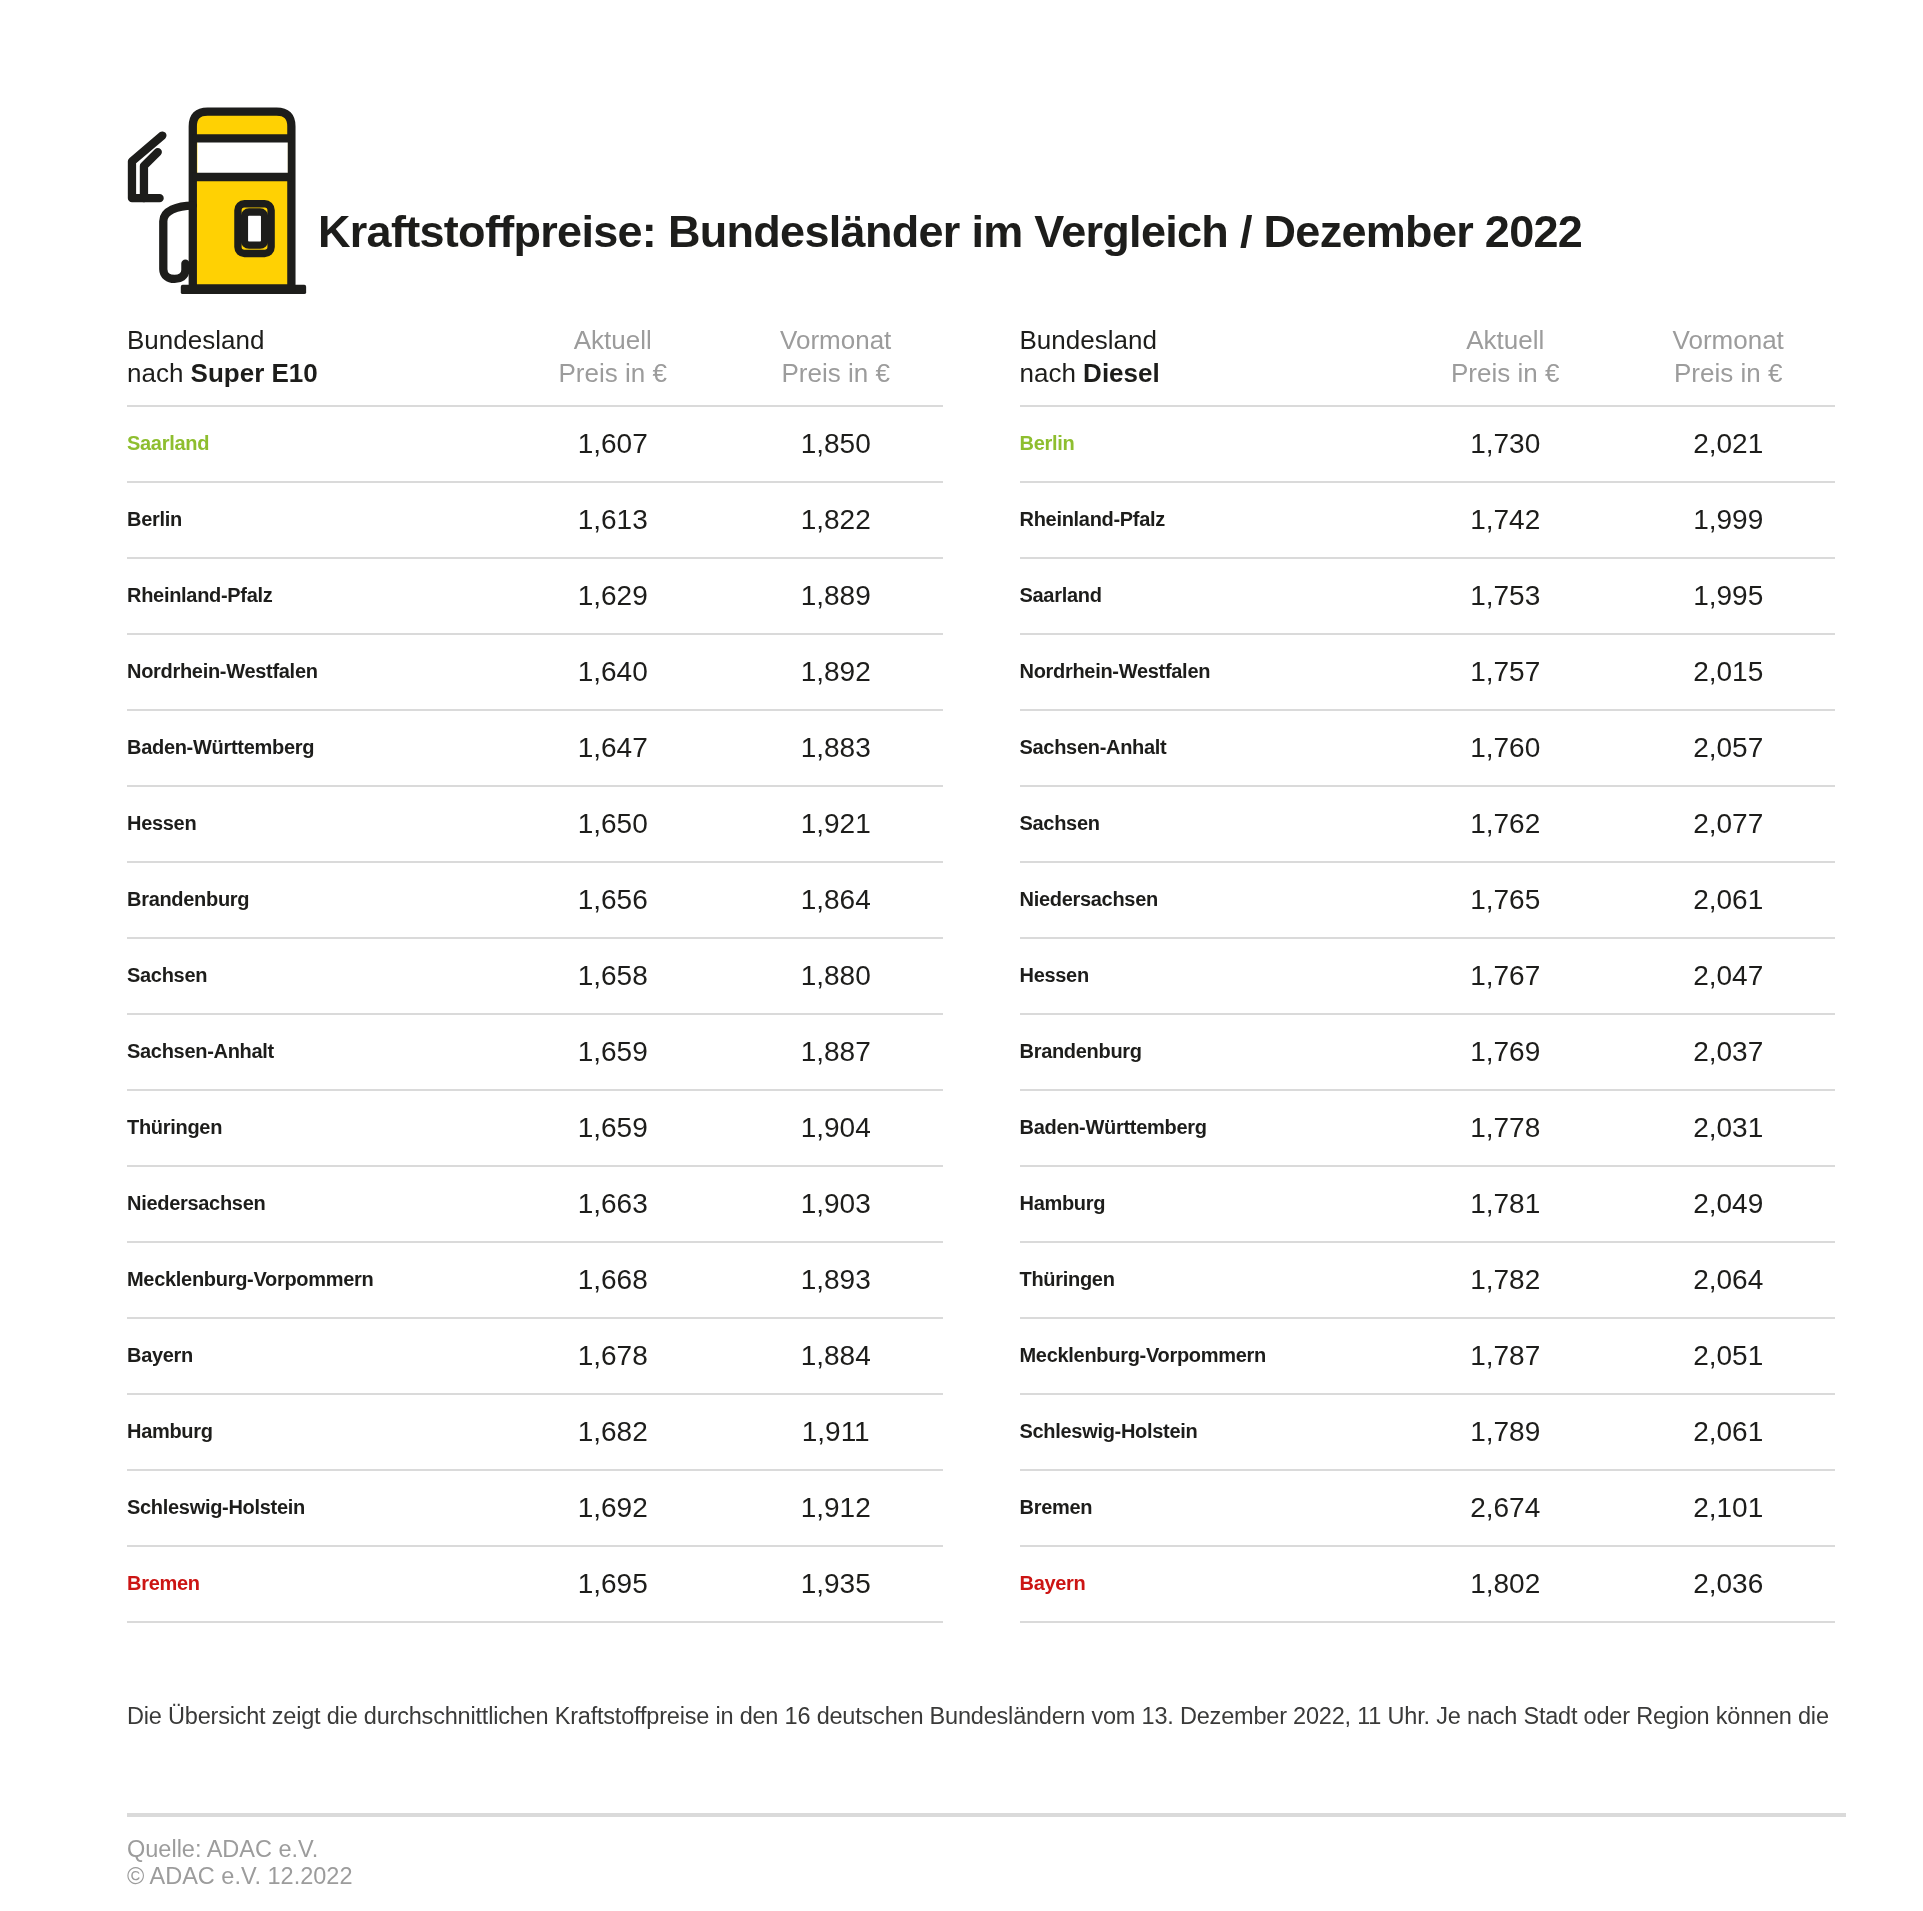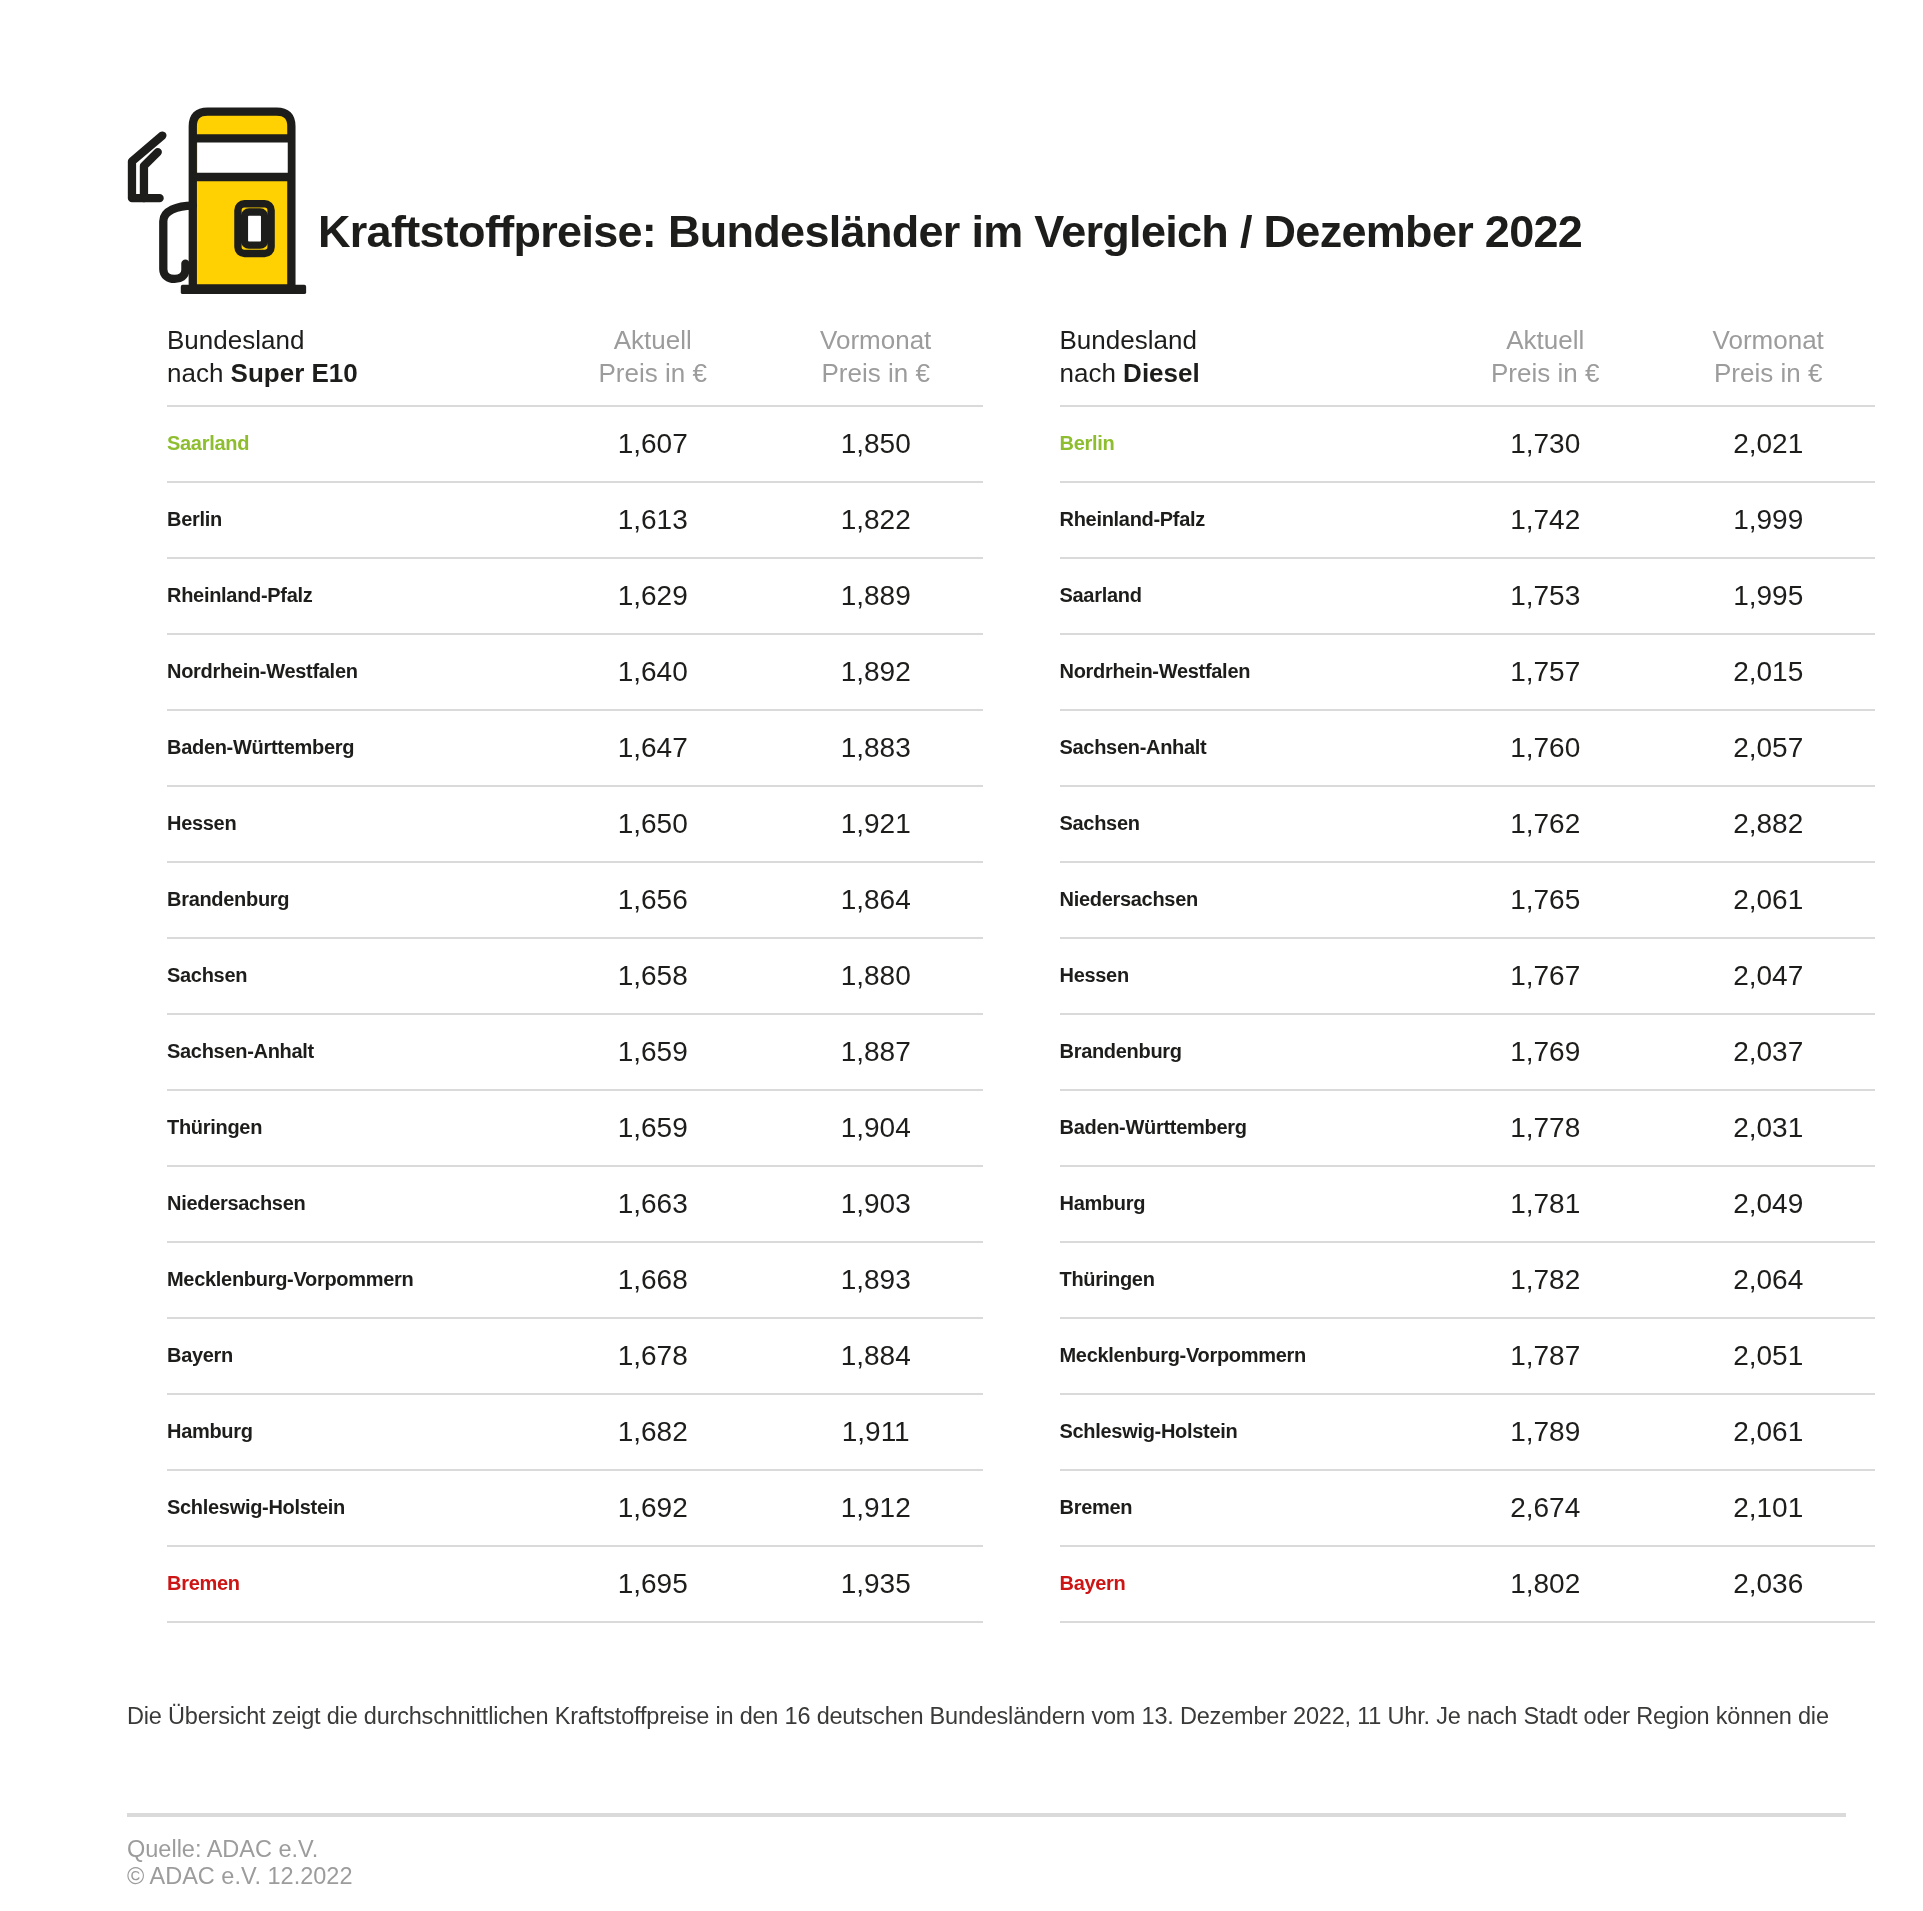--- a/index.html
+++ b/index.html
@@ -15,21 +15,21 @@
   }
   
   .brand-icon{position:absolute; left:96px; top:83px; width:212px; height:223px;}
   .page-title{
     position:absolute; left:318px; top:206px; font-size:45px; font-weight:bold;
     letter-spacing:-0.7px; white-space:nowrap; color:var(--ink);
   }
   
   .tables{
     position:absolute; left:127px; top:324px; width:1708px;
-    display:flex; gap:77px;margin-left:40px;
+    display:flex; gap:77px;
   }
   .price-table{flex:1 1 0;}
   .t-head{display:flex; align-items:flex-start; padding-bottom:14.5px;}
   .th-name{flex:1 1 auto; font-size:26px; line-height:33px; color:var(--ink);}
   .th-name b{font-weight:bold;}
   .th-col{
     width:181px; text-align:center; font-size:26px; line-height:33px;
     color:var(--gray_text); margin-right:42px;
   }
   .th-col-last{margin-right:16.3px;}
@@ -248,21 +248,21 @@
 
           <div class="t-row">
             <div class="r-name">Sachsen-Anhalt</div>
             <div class="r-val">1,760</div>
             <div class="r-val r-val-last">2,057</div>
           </div>
 
           <div class="t-row">
             <div class="r-name">Sachsen</div>
             <div class="r-val">1,762</div>
-            <div class="r-val r-val-last">2,882</div>
+            <div class="r-val r-val-last">2,077</div>
           </div>
 
           <div class="t-row">
             <div class="r-name">Niedersachsen</div>
             <div class="r-val">1,765</div>
             <div class="r-val r-val-last">2,061</div>
           </div>
 
           <div class="t-row">
             <div class="r-name">Hessen</div>

